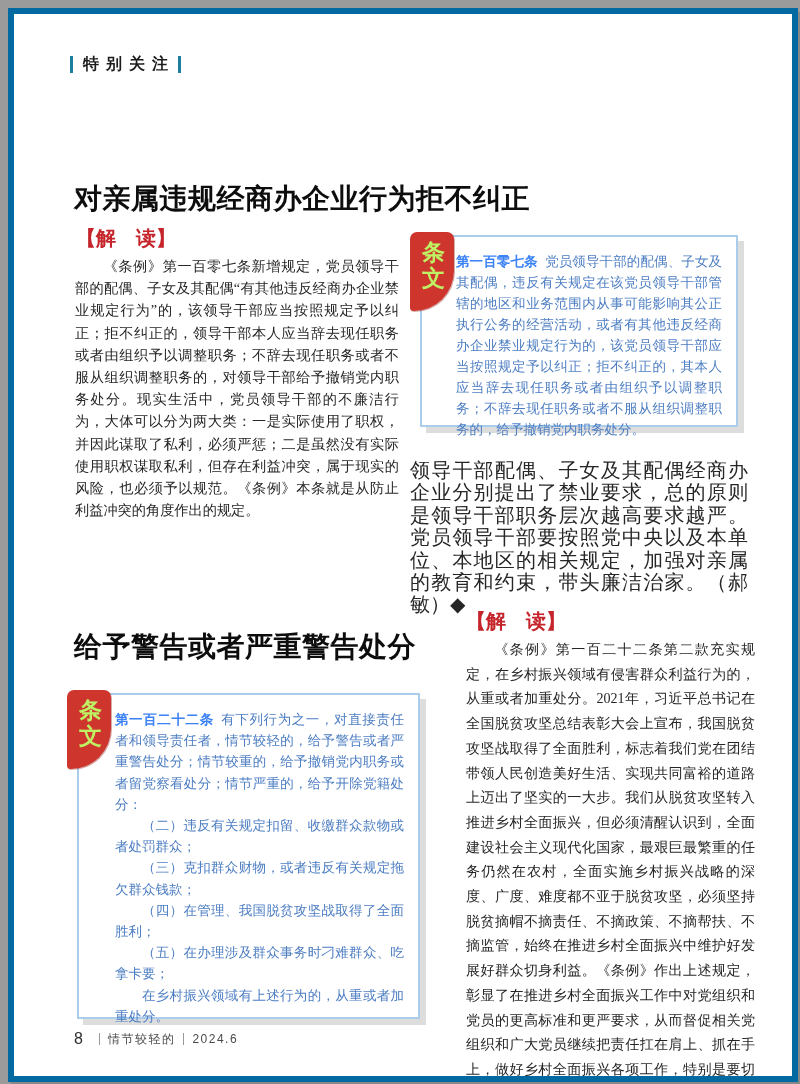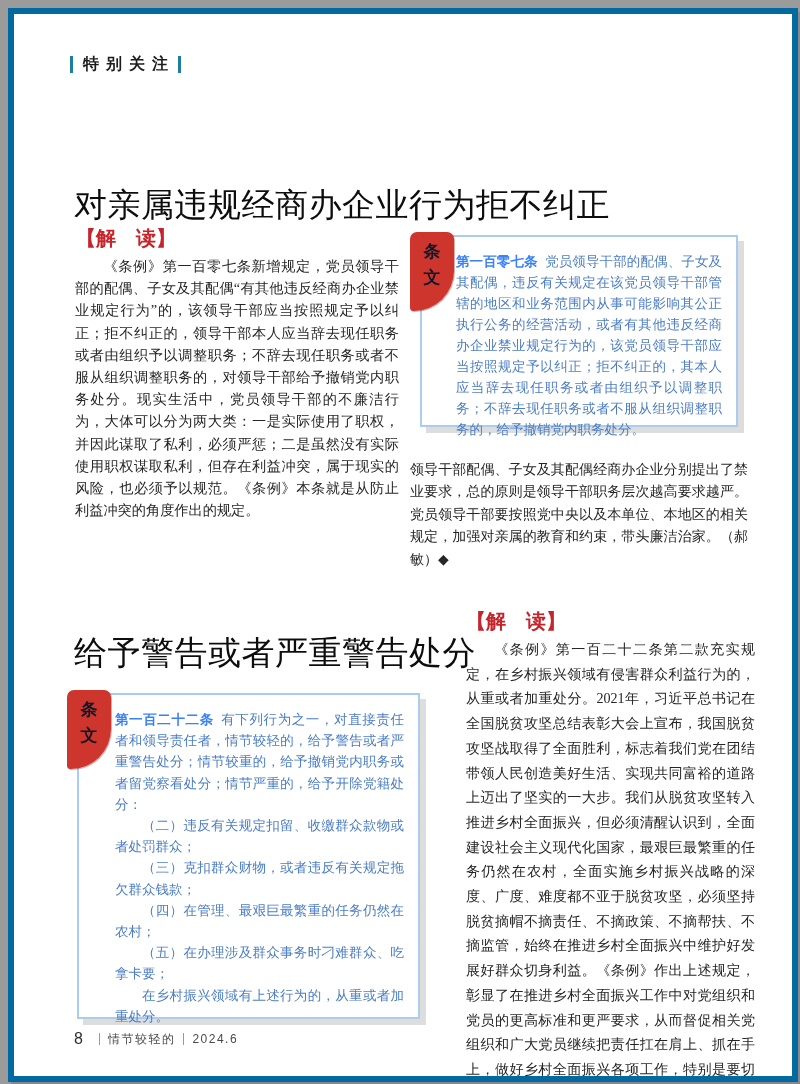--- a/index.html
+++ b/index.html
@@ -5,54 +5,54 @@
   html,body{margin:0;padding:0;}
   body{width:800px;height:1084px;background:#9b9b9b;font-family:"Liberation Sans","DejaVu Sans",sans-serif;}
   .stage{position:relative;width:800px;height:1084px;overflow:hidden;}
   .page{position:absolute;left:8px;top:8px;width:778px;height:1062px;background:#ffffff;
         border:6px solid #0369a1;box-shadow:3px 4px 0 rgba(0,0,0,0.12);}
   
   .section-tag{position:absolute;left:56px;top:40px;display:flex;align-items:center;}
   .tag-bar{width:3px;height:17px;background:#1e7e9e;}
   .tag-text{font-size:16px;font-weight:bold;color:#1c1c1c;letter-spacing:7px;margin:0 3px 0 10px;}
   
-  .article-title{position:absolute;font-size:33px;font-weight:normal;color:#0d0d0d;
+  .article-title{position:absolute;font-size:28px;font-weight:bold;color:#0d0d0d;
                  letter-spacing:0.5px;font-family:"Liberation Sans","DejaVu Sans",sans-serif;white-space:nowrap;}
   .title-1{left:60px;top:147px;}
   .title-2{left:60px;top:595px;}
   
   .jiedu-label{position:absolute;color:#c5242b;font-weight:bold;font-size:20px;
                font-family:"Liberation Serif","DejaVu Serif",serif;white-space:nowrap;}
   .jiedu-1{left:62px;top:211px;}
   .jiedu-2{left:452px;top:594px;}
   
   .body-col{position:absolute;font-family:"Liberation Serif","DejaVu Serif",serif;
             color:#262626;text-align:justify;}
   .col-left-1{left:61px;top:241px;width:324px;font-size:14.2px;line-height:22.2px;}
-  .cont-1{left:396px;top:445px;width:338px;font-size:14px;line-height:22.4px;}
+  .cont-1{left:396px;top:445px;width:338px;font-size:20px;line-height:22.4px;}
   .col-right-2{left:452px;top:623px;width:289px;font-size:14.1px;line-height:24.7px;}
   .body-col p{margin:0;text-indent:2em;}
   .body-col p.noindent{text-indent:0;}
   
   .clause-box{position:absolute;background:#ffffff;border:2px solid #aacdeb;
               box-shadow:6px 6px 0 #dddddd;color:#4c7dc2;text-align:justify;
               font-family:"Liberation Sans","DejaVu Sans",sans-serif;}
   .box-1{left:406px;top:221px;width:318px;height:192px;padding:14px 14px 12px 34px;
          font-size:13.5px;line-height:21px;box-sizing:border-box;}
   .box-2{left:63px;top:679px;width:343px;height:326px;padding:14px 14px 12px 36px;
          font-size:13.5px;line-height:21.2px;box-sizing:border-box;}
   .clause-box p{margin:0;text-indent:2em;}
   .clause-box p.clause-first{text-indent:0;}
   .clause-num{font-weight:bold;color:#3b82f6;margin-right:0.55em;}
   
   .clause-tab{position:absolute;left:-12px;top:-5px;width:44px;height:79px;
               background:#ce352c;border-radius:8px 8px 46px 4px;z-index:2;
               box-shadow:1px 1px 0 rgba(140,20,15,0.35);}
-  .clause-tab .tab-chars{display:block;width:20px;margin:7px auto 0;color:#0f172a;
-              font-size:17px;font-weight:bold;line-height:26px;word-break:break-all;
+  .clause-tab .tab-chars{display:block;width:20px;margin:7px auto 0;color:#bef264;
+              font-size:23px;font-weight:bold;line-height:26px;word-break:break-all;
               text-align:center;font-family:"Liberation Sans","DejaVu Sans",sans-serif;}
   
   .footer{position:absolute;left:60px;top:1016px;display:flex;align-items:center;}
   .footer .page-num{font-size:16px;color:#2e2e2e;margin-right:8px;}
   .footer .divider{width:1px;height:12px;background:#9a9a9a;margin:0 8px;}
   .footer .foot-label{font-size:12px;color:#4a4a4a;letter-spacing:1.5px;}
 </style>
 </head>
 <body>
 
@@ -86,21 +86,21 @@
 
     <h1 class="article-title title-2">给予警告或者严重警告处分</h1>
 
     <div class="clause-box box-2">
       <div class="clause-tab">
         <span class="tab-chars">条文</span>
       </div>
       <p class="clause-first"><span class="clause-num">第一百二十二条</span><span>有下列行为之一，对直接责任者和领导责任者，情节较轻的，给予警告或者严重警告处分；情节较重的，给予撤销党内职务或者留党察看处分；情节严重的，给予开除党籍处分：</span></p>
       <p>（二）违反有关规定扣留、收缴群众款物或者处罚群众；</p>
       <p>（三）克扣群众财物，或者违反有关规定拖欠群众钱款；</p>
-      <p>（四）在管理、最艰巨最繁重的任务仍然在农村；</p>
+      <p>（四）在管理、我国脱贫攻坚战取得了全面胜利；</p>
       <p>（五）在办理涉及群众事务时刁难群众、吃拿卡要；</p>
       <p>在乡村振兴领域有上述行为的，从重或者加重处分。</p>
     </div>
 
     <div class="jiedu-label jiedu-2">【解　读】</div>
 
     <div class="body-col col-right-2">
       <p>《条例》第一百二十二条第二款充实规定，在乡村振兴领域有侵害群众利益行为的，从重或者加重处分。2021年，习近平总书记在全国脱贫攻坚总结表彰大会上宣布，我国脱贫攻坚战取得了全面胜利，标志着我们党在团结带领人民创造美好生活、实现共同富裕的道路上迈出了坚实的一大步。我们从脱贫攻坚转入推进乡村全面振兴，但必须清醒认识到，全面建设社会主义现代化国家，最艰巨最繁重的任务仍然在农村，全面实施乡村振兴战略的深度、广度、难度都不亚于脱贫攻坚，必须坚持脱贫摘帽不摘责任、不摘政策、不摘帮扶、不摘监管，始终在推进乡村全面振兴中维护好发展好群众切身利益。《条例》作出上述规定，彰显了在推进乡村全面振兴工作中对党组织和党员的更高标准和更严要求，从而督促相关党组织和广大党员继续把责任扛在肩上、抓在手上，做好乡村全面振兴各项工作，特别是要切实防范和纠正在乡村振兴领域侵害群众利益的行为。（郝 敏）◆</p>
     </div>
 

